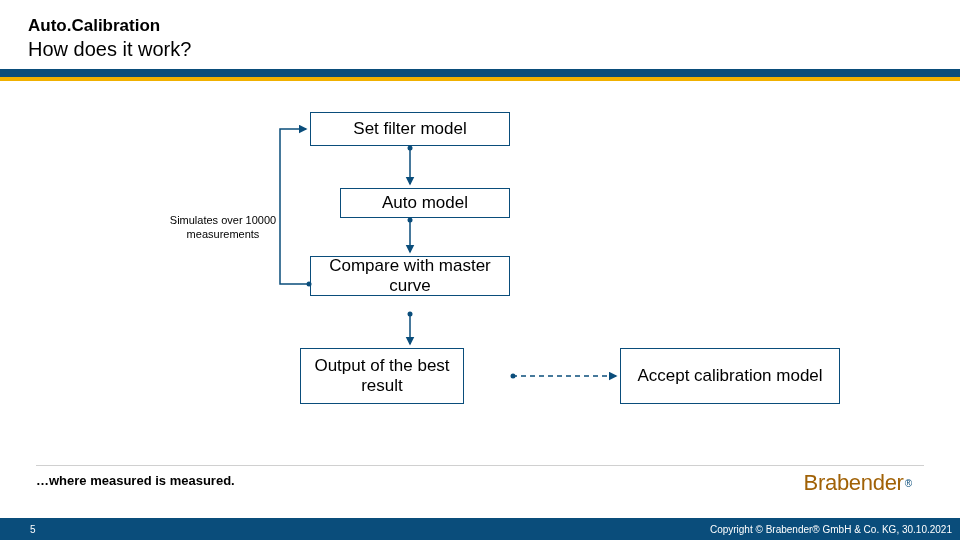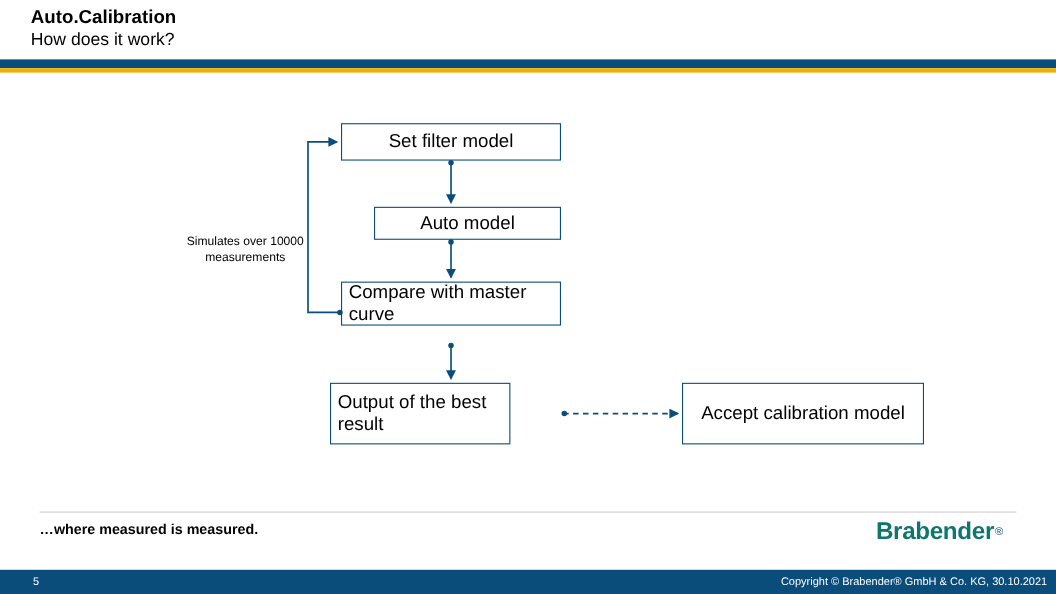--- a/index.html
+++ b/index.html
@@ -1,35 +1,35 @@
 <!DOCTYPE html>
 <html><head>
 <meta charset="utf-8">
 <style>
   *{box-sizing:border-box;margin:0;padding:0}
   body{width:960px;height:540px;font-family:Arial,Helvetica,sans-serif;background:#fff;position:relative;color:#000;overflow:hidden}
   .hdr{position:absolute;left:0;top:0;right:0;background:#fff}
-  .title-wrap{padding:6px 0 8px 28px}
+  .title-wrap{padding:16px 0 8px 28px}
   .title{font-size:17px;font-weight:bold}
-  .subtitle{font-size:16px;margin-top:2px}
+  .subtitle{font-size:20px;margin-top:2px}
   .bar-blue{height:8px;background:#0a4d7b}
   .bar-gold{height:4px;background:#f0b000}
   .canvas{position:absolute;left:0;top:70px;width:960px;height:400px}
-  .box{position:absolute;border:1.5px solid #0a4d7b;background:#fff;display:flex;align-items:center;justify-content:center;font-size:17px;padding:4px 6px;line-height:1.2}
+  .box{position:absolute;border:1.5px solid #0a4d7b;background:#fff;display:flex;align-items:center;justify-content:center;text-align:center;font-size:17px;padding:4px 6px;line-height:1.2}
   .b1{left:310px;top:42px;width:200px;height:34px}
   .b2{left:340px;top:118px;width:170px;height:30px}
   .b3{left:310px;top:186px;width:200px;height:40px}
   .b4{left:300px;top:278px;width:164px;height:56px}
   .b5{left:620px;top:278px;width:220px;height:56px}
   .sidelbl{position:absolute;left:158px;top:144px;width:130px;font-size:11px;text-align:center;line-height:1.25}
   svg.flow{position:absolute;left:0;top:0;width:960px;height:400px;pointer-events:none}
   .tagline{position:absolute;left:36px;bottom:52px;font-size:13px;font-weight:bold}
   .hr{position:absolute;left:36px;right:36px;bottom:74px;height:1px;background:#d0d0d0}
   .logo{position:absolute;right:48px;bottom:44px;display:flex;align-items:center}
-  .logo-txt{font-size:22px;font-weight:bold;color:#0f766e;letter-spacing:-0.3px}
+  .logo-txt{font-size:22px;font-weight:normal;color:#a16207;letter-spacing:-0.3px}
   .logo-reg{font-size:10px;color:#0a4d7b;vertical-align:top;margin-left:1px}
   .footer-bar{position:absolute;left:0;right:0;bottom:0;height:22px;background:#0a4d7b;color:#fff;font-size:10px;display:flex;align-items:center;justify-content:space-between;padding:0 8px 0 30px}
 </style>
 </head>
 <body>
 
 <div class="hdr">
   <div class="title-wrap">
     <div class="title">Auto.Calibration</div>
     <div class="subtitle">How does it work?</div>

